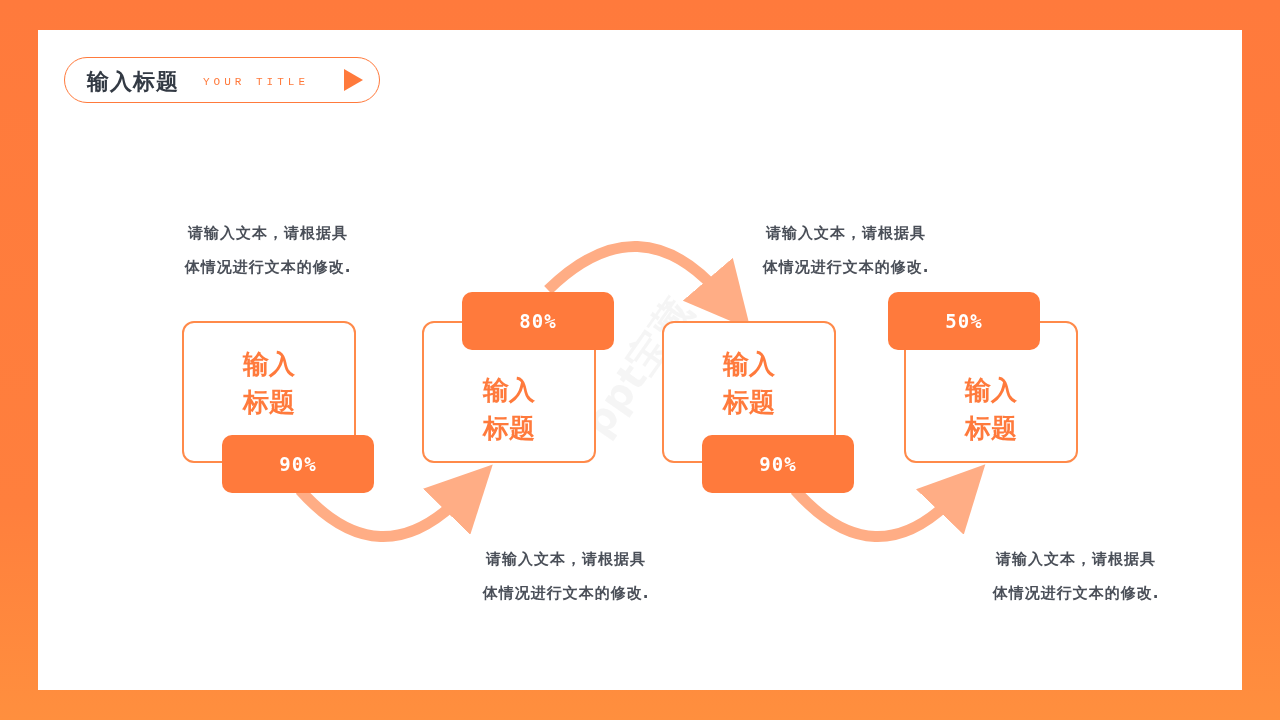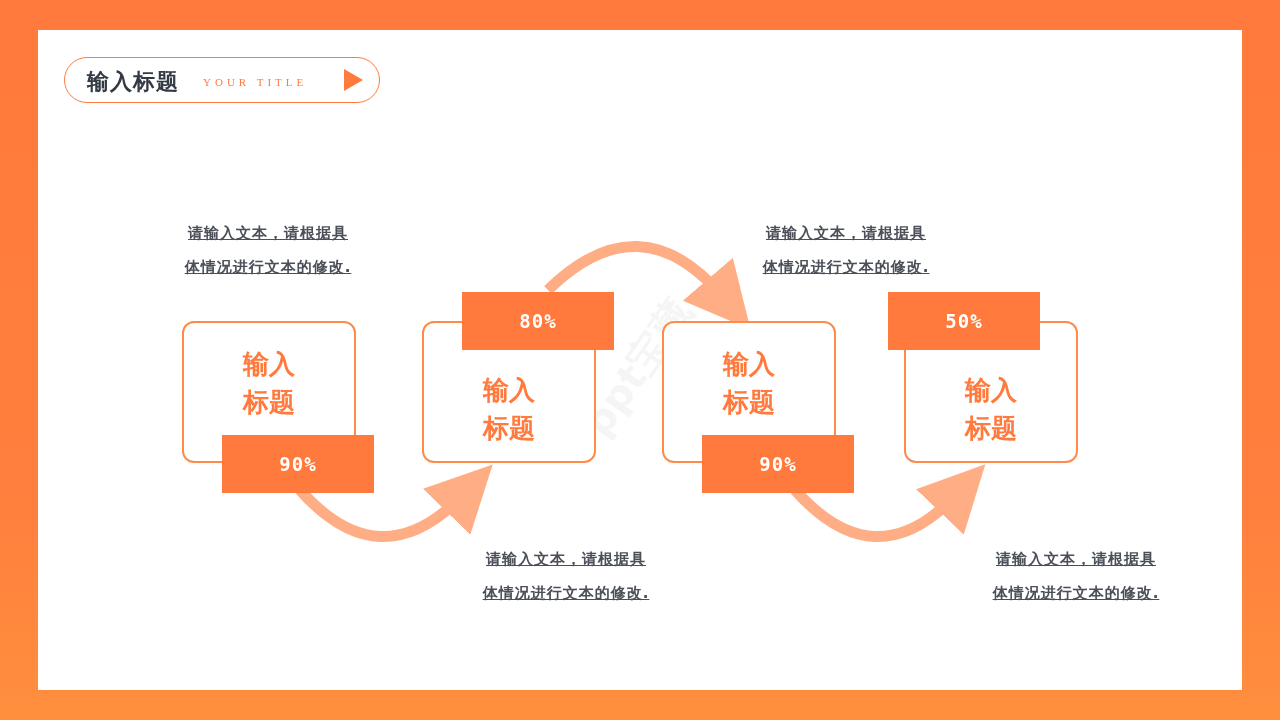--- a/index.html
+++ b/index.html
@@ -15,43 +15,43 @@
   .title-pill {
     position: absolute; left: 64px; top: 57px; width: 316px; height: 46px;
     border: 1.5px solid #ff7a3c; border-radius: 24px; box-sizing: border-box;
   }
   .title-main {
     position: absolute; left: 22px; top: 9px; font-size: 22px; font-weight: bold; color: #333a44;
     letter-spacing: 1px;
   }
   .title-sub {
     position: absolute; left: 138px; top: 18px; font-size: 11px; color: #ff7a3c; letter-spacing: 4px;
-    font-family: Liberation Serif, serif;
+    font-family: Liberation Mono, monospace;
   }
   .title-arrow {
     position: absolute; left: 279px; top: 11px; width: 0; height: 0;
     border-top: 11px solid transparent; border-bottom: 11px solid transparent;
     border-left: 19px solid #ff7a3c;
   }
   .box {
     position: absolute; width: 174px; height: 142px; box-sizing: border-box;
     border: 2px solid #ff8a4a; border-radius: 12px; background: #fff;
   }
   .box-title {
     position: absolute; left: 0; width: 100%; text-align: center;
     color: #ff7a3c; font-size: 26px; font-weight: bold; line-height: 38px;
   }
   .pct {
-    position: absolute; width: 152px; height: 58px; background: #ff7a3c; border-radius: 0;
+    position: absolute; width: 152px; height: 58px; background: #ff7a3c; border-radius: 10px;
     color: #fff; font-size: 19px; font-weight: bold; text-align: center; line-height: 58px;
     font-family: "DejaVu Sans Mono", monospace; letter-spacing: 1px;
   }
   .desc {
     position: absolute; width: 200px; text-align: center; color: #4a4f58;
-    font-size: 15px; font-weight: bold; line-height: 34px; letter-spacing: 1px; text-decoration: underline;
+    font-size: 15px; font-weight: bold; line-height: 34px; letter-spacing: 1px;
   }
   .arrows { position: absolute; left: 0; top: 0; width: 1280px; height: 720px; pointer-events: none; }
   .watermark {
     position: absolute; left: 560px; top: 340px; font-size: 40px; color: rgba(200,200,200,0.18);
     transform: rotate(-55deg); font-weight: bold;
   }
 </style>
 </head>
 <body>
 

